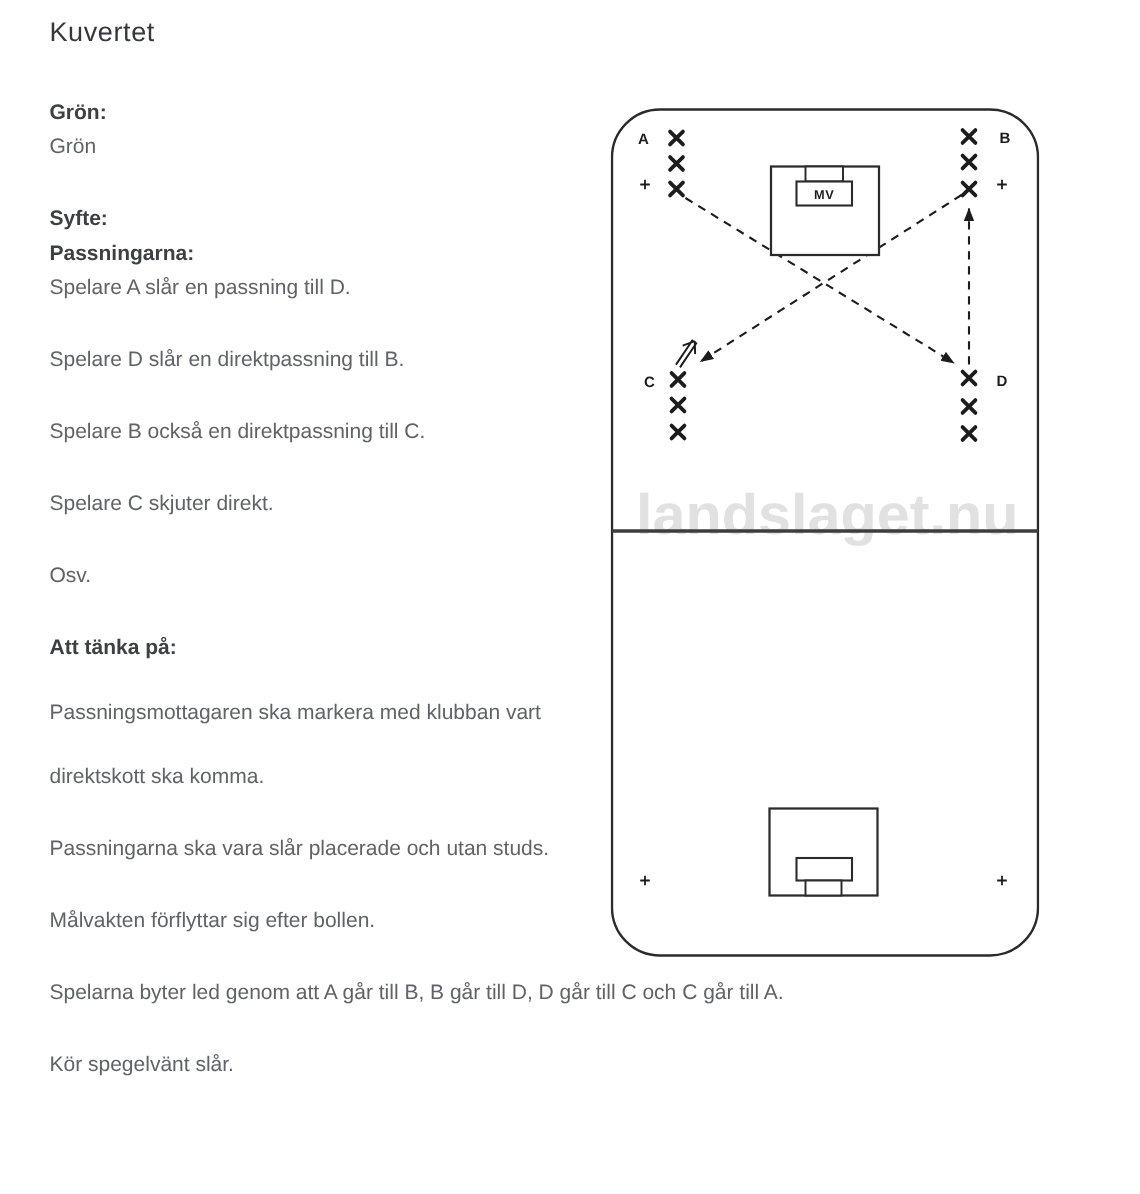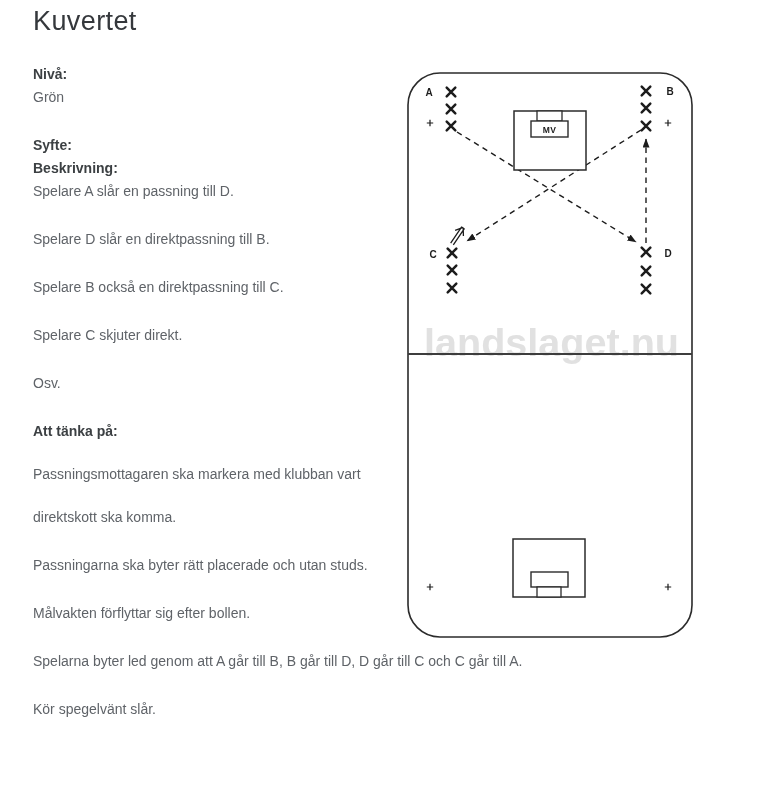--- a/index.html
+++ b/index.html
@@ -14,21 +14,21 @@
   .content {
     position: absolute;
     left: 33px; top: 6px;
     width: 706px;
     color: #5f6368;
     font-size: 14px;
     line-height: 23px;
   }
   h1.page-title {
     margin: 0 0 26px 0;
-    font-size: 27px;
+    font-size: 18px;
     line-height: 31px;
     font-weight: 500;
     letter-spacing: 0.4px;
     color: #35383c;
   }
   h2.sec-heading {
     margin: 0;
     font-size: 14px;
     line-height: 23px;
     font-weight: bold;
@@ -42,44 +42,44 @@
     width: 286px; height: 567px;
   }
 </style>
 </head>
 <body>
 
 <div class="content">
   <h1 class="page-title">Kuvertet</h1>
 
   <section>
-    <h2 class="sec-heading">Nivå:</h2>
+    <h2 class="sec-heading">Grön:</h2>
     <p class="body-line">Grön</p>
   </section>
 
   <section>
     <h2 class="sec-heading">Syfte:</h2>
   </section>
 
   <section>
-    <h2 class="sec-heading">Beskrivning:</h2>
+    <h2 class="sec-heading">Passningarna:</h2>
     <p class="body-line">Spelare A slår en passning till D.</p>
     <p class="body-line">Spelare D slår en direktpassning till B.</p>
     <p class="body-line">Spelare B också en direktpassning till C.</p>
     <p class="body-line">Spelare C skjuter direkt.</p>
     <p class="body-line">Osv.</p>
   </section>
 
   <section>
     <h2 class="sec-heading">Att tänka på:</h2>
     <p class="body-line">
       <span class="tline">Passningsmottagaren ska markera med klubban vart</span>
       <span class="tline">direktskott ska komma.</span>
     </p>
-    <p class="body-line">Passningarna ska byter rätt placerade och utan studs.</p>
+    <p class="body-line">Passningarna ska vara slår placerade och utan studs.</p>
     <p class="body-line">Målvakten förflyttar sig efter bollen.</p>
     <p class="body-line">Spelarna byter led genom att A går till B, B går till D, D går till C och C går till A.</p>
     <p class="body-line">Kör spegelvänt slår.</p>
   </section>
 </div>
 
 <svg class="diagram" viewBox="0 0 286 567" xmlns="http://www.w3.org/2000/svg">
   <defs>
     <marker id="ah" markerWidth="11" markerHeight="9" refX="8.5" refY="3.5" orient="auto" markerUnits="userSpaceOnUse">
       <path d="M0,0 L9,3.5 L0,7 Z" fill="#1c1c1c"></path>

